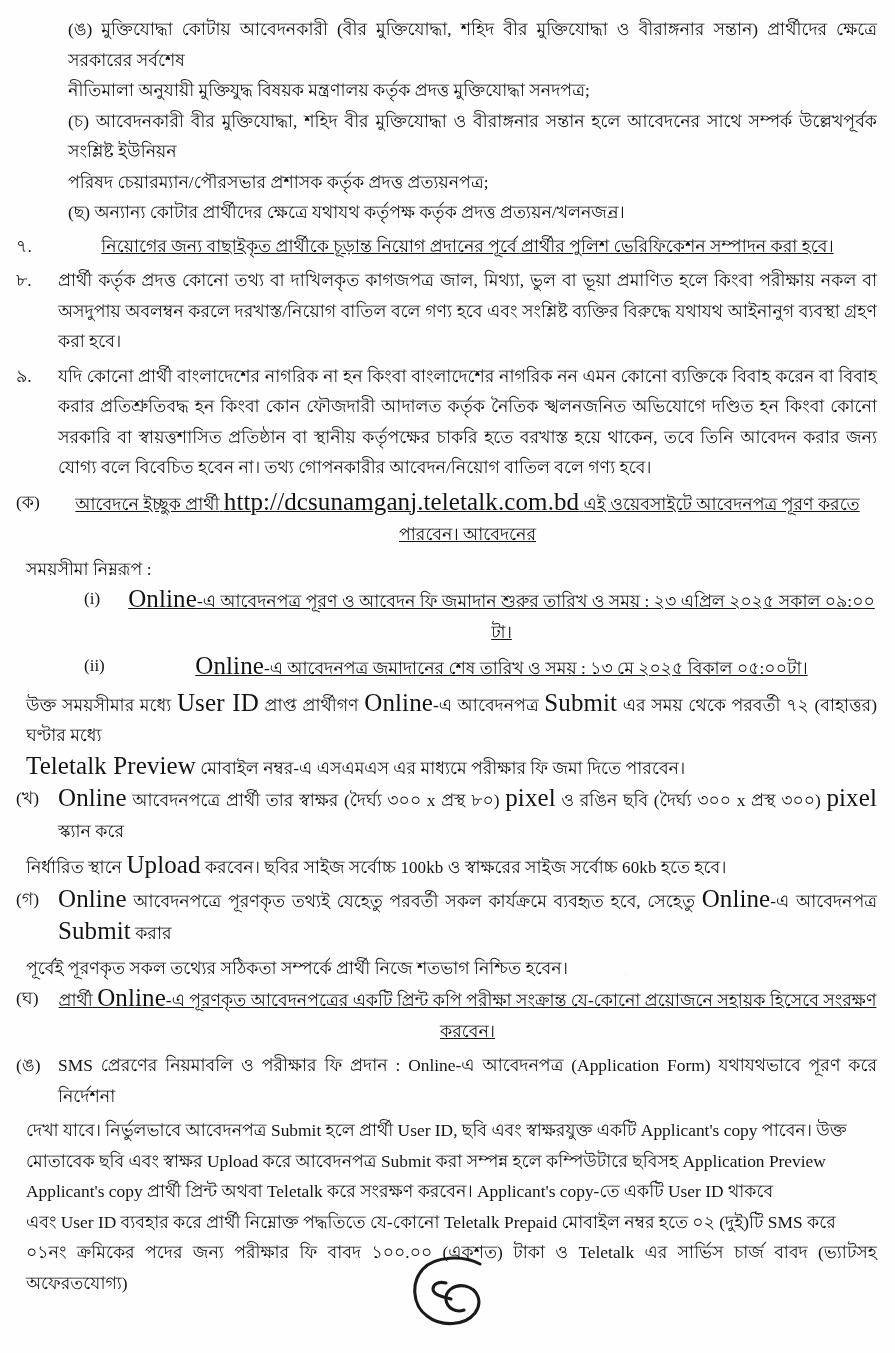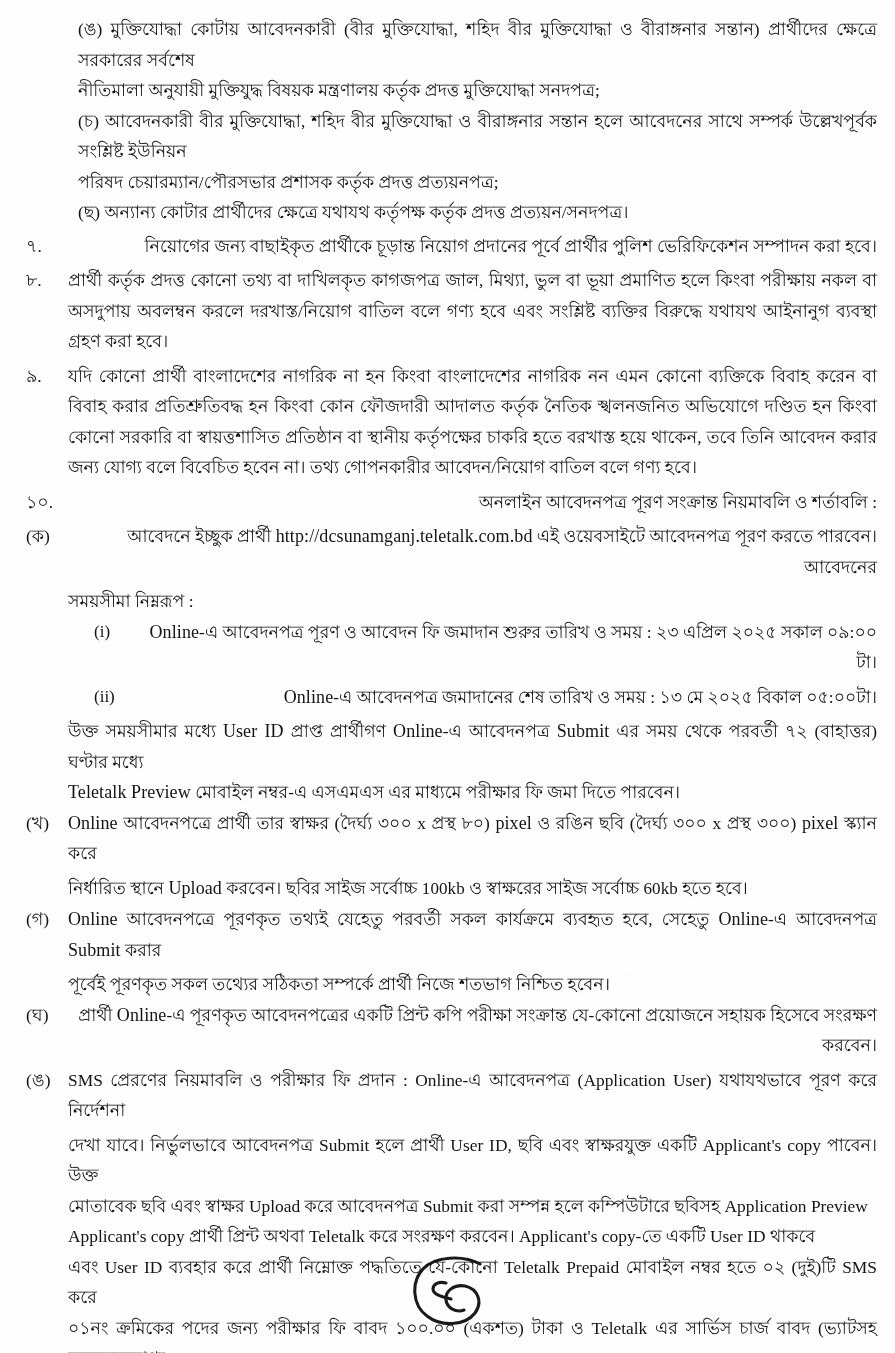--- a/index.html
+++ b/index.html
@@ -12,21 +12,21 @@
     font-family: "Liberation Serif", "DejaVu Serif", serif;
     color: #131313;
   }
   .page {
     position: relative;
     width: 895px;
     height: 1353px;
     background: #fefefe;
     overflow: hidden;
     box-sizing: border-box;
-    padding: 14px 18px 0 16px;
+    padding: 14px 18px 0 6px;
   }
   
   .page::after {
     content: "";
     position: absolute;
     inset: 0;
     pointer-events: none;
     background:
       radial-gradient(circle at 12% 30%, rgba(0,0,0,0.012) 0 2px, transparent 3px),
       radial-gradient(circle at 70% 72%, rgba(0,0,0,0.012) 0 2px, transparent 3px),
@@ -60,35 +60,35 @@
     font-size: 17px;
   }
   .txt {
     flex: 1 1 auto;
     font-size: 17.4px;
     line-height: 30.5px;
     text-align: justify;
     text-justify: inter-word;
     hyphens: none;
   }
-  .txt.noj { text-align: right; }
+  .txt.noj { text-align: center; text-decoration: underline; }
 
   
   .cont {
-    margin-left: 52px;
+    margin-left: 20px;
     font-size: 17.4px;
     line-height: 30.5px;
     text-align: justify;
   }
   .cont.hang { margin-left: 62px; }
 
   
   .lat {
     font-family: "Liberation Serif", "DejaVu Serif", serif;
-    font-size: 18px;
+    font-size: 25px;
     letter-spacing: 0.1px;
   }
   .lat.sm { font-size: 17px; }
 
   
   .page-number {
     position: absolute;
     left: 0; right: 0;
     bottom: 14px;
     text-align: center;
@@ -115,44 +115,40 @@
     <div class="cont hang">
       <span>(চ)</span>
       <span>আবেদনকারী বীর মুক্তিযোদ্ধা, শহিদ বীর মুক্তিযোদ্ধা ও বীরাঙ্গনার সন্তান হলে আবেদনের সাথে সম্পর্ক উল্লেখপূর্বক সংশ্লিষ্ট ইউনিয়ন</span>
     </div>
     <div class="cont hang">
       <span>পরিষদ চেয়ারম্যান/পৌরসভার প্রশাসক কর্তৃক প্রদত্ত প্রত্যয়নপত্র;</span>
     </div>
 
     <div class="cont hang">
       <span>(ছ)</span>
-      <span>অন্যান্য কোটার প্রার্থীদের ক্ষেত্রে যথাযথ কর্তৃপক্ষ কর্তৃক প্রদত্ত প্রত্যয়ন/সনদপত্র।</span>
+      <span>অন্যান্য কোটার প্রার্থীদের ক্ষেত্রে যথাযথ কর্তৃপক্ষ কর্তৃক প্রদত্ত প্রত্যয়ন/খলনজন্র।</span>
     </div>
 
     <div class="spacer-sm"></div>
 
     <div class="row">
       <div class="marker">৭.</div>
       <div class="txt noj">নিয়োগের জন্য বাছাইকৃত প্রার্থীকে চূড়ান্ত নিয়োগ প্রদানের পূর্বে প্রার্থীর পুলিশ ভেরিফিকেশন সম্পাদন করা হবে।</div>
     </div>
 
     <div class="row">
       <div class="marker">৮.</div>
       <div class="txt">প্রার্থী কর্তৃক প্রদত্ত কোনো তথ্য বা দাখিলকৃত কাগজপত্র জাল, মিথ্যা, ভুল বা ভূয়া প্রমাণিত হলে কিংবা পরীক্ষায় নকল বা অসদুপায় অবলম্বন করলে দরখাস্ত/নিয়োগ বাতিল বলে গণ্য হবে এবং সংশ্লিষ্ট ব্যক্তির বিরুদ্ধে যথাযথ আইনানুগ ব্যবস্থা গ্রহণ করা হবে।</div>
     </div>
 
     <div class="row">
       <div class="marker">৯.</div>
       <div class="txt">যদি কোনো প্রার্থী বাংলাদেশের নাগরিক না হন কিংবা বাংলাদেশের নাগরিক নন এমন কোনো ব্যক্তিকে বিবাহ করেন বা বিবাহ করার প্রতিশ্রুতিবদ্ধ হন কিংবা কোন ফৌজদারী আদালত কর্তৃক নৈতিক স্খলনজনিত অভিযোগে দণ্ডিত হন কিংবা কোনো সরকারি বা স্বায়ত্তশাসিত প্রতিষ্ঠান বা স্থানীয় কর্তৃপক্ষের চাকরি হতে বরখাস্ত হয়ে থাকেন, তবে তিনি আবেদন করার জন্য যোগ্য বলে বিবেচিত হবেন না। তথ্য গোপনকারীর আবেদন/নিয়োগ বাতিল বলে গণ্য হবে।</div>
     </div>
 
-    <div class="row">
-      <div class="marker">১০.</div>
-      <div class="txt noj">অনলাইন আবেদনপত্র পূরণ সংক্রান্ত নিয়মাবলি ও শর্তাবলি :</div>
-    </div>
 
     <div class="row">
       <div class="marker">(ক)</div>
       <div class="txt noj">
         <span>আবেদনে ইচ্ছুক প্রার্থী</span>
         <span class="lat">http://dcsunamganj.teletalk.com.bd</span>
         <span>এই ওয়েবসাইটে আবেদনপত্র পূরণ করতে পারবেন। আবেদনের</span>
       </div>
     </div>
     <div class="cont">
@@ -223,21 +219,21 @@
     <div class="row">
       <div class="marker">(ঘ)</div>
       <div class="txt noj">
         <span>প্রার্থী</span>
         <span class="lat">Online</span><span>-এ পূরণকৃত আবেদনপত্রের একটি প্রিন্ট কপি পরীক্ষা সংক্রান্ত যে-কোনো প্রয়োজনে সহায়ক হিসেবে সংরক্ষণ করবেন।</span>
       </div>
     </div>
 
     <div class="row">
       <div class="marker">(ঙ)</div>
-      <div class="txt">SMS প্রেরণের নিয়মাবলি ও পরীক্ষার ফি প্রদান : Online-এ আবেদনপত্র (Application User) যথাযথভাবে পূরণ করে নির্দেশনা</div>
+      <div class="txt">SMS প্রেরণের নিয়মাবলি ও পরীক্ষার ফি প্রদান : Online-এ আবেদনপত্র (Application Form) যথাযথভাবে পূরণ করে নির্দেশনা</div>
     </div>
     <div class="cont">দেখা যাবে। নির্ভুলভাবে আবেদনপত্র Submit হলে প্রার্থী User ID, ছবি এবং স্বাক্ষরযুক্ত একটি Applicant's copy পাবেন। উক্ত</div>
     <div class="cont">মোতাবেক ছবি এবং স্বাক্ষর Upload করে আবেদনপত্র Submit করা সম্পন্ন হলে কম্পিউটারে ছবিসহ Application Preview</div>
     <div class="cont">Applicant's copy প্রার্থী প্রিন্ট অথবা Teletalk করে সংরক্ষণ করবেন। Applicant's copy-তে একটি User ID থাকবে</div>
     <div class="cont">এবং User ID ব্যবহার করে প্রার্থী নিম্নোক্ত পদ্ধতিতে যে-কোনো Teletalk Prepaid মোবাইল নম্বর হতে ০২ (দুই)টি SMS করে</div>
     <div class="cont">০১নং ক্রমিকের পদের জন্য পরীক্ষার ফি বাবদ ১০০.০০ (একশত) টাকা ও Teletalk এর সার্ভিস চার্জ বাবদ (ভ্যাটসহ অফেরতযোগ্য)</div>
 
   </div>
 
   <div class="page-number">

